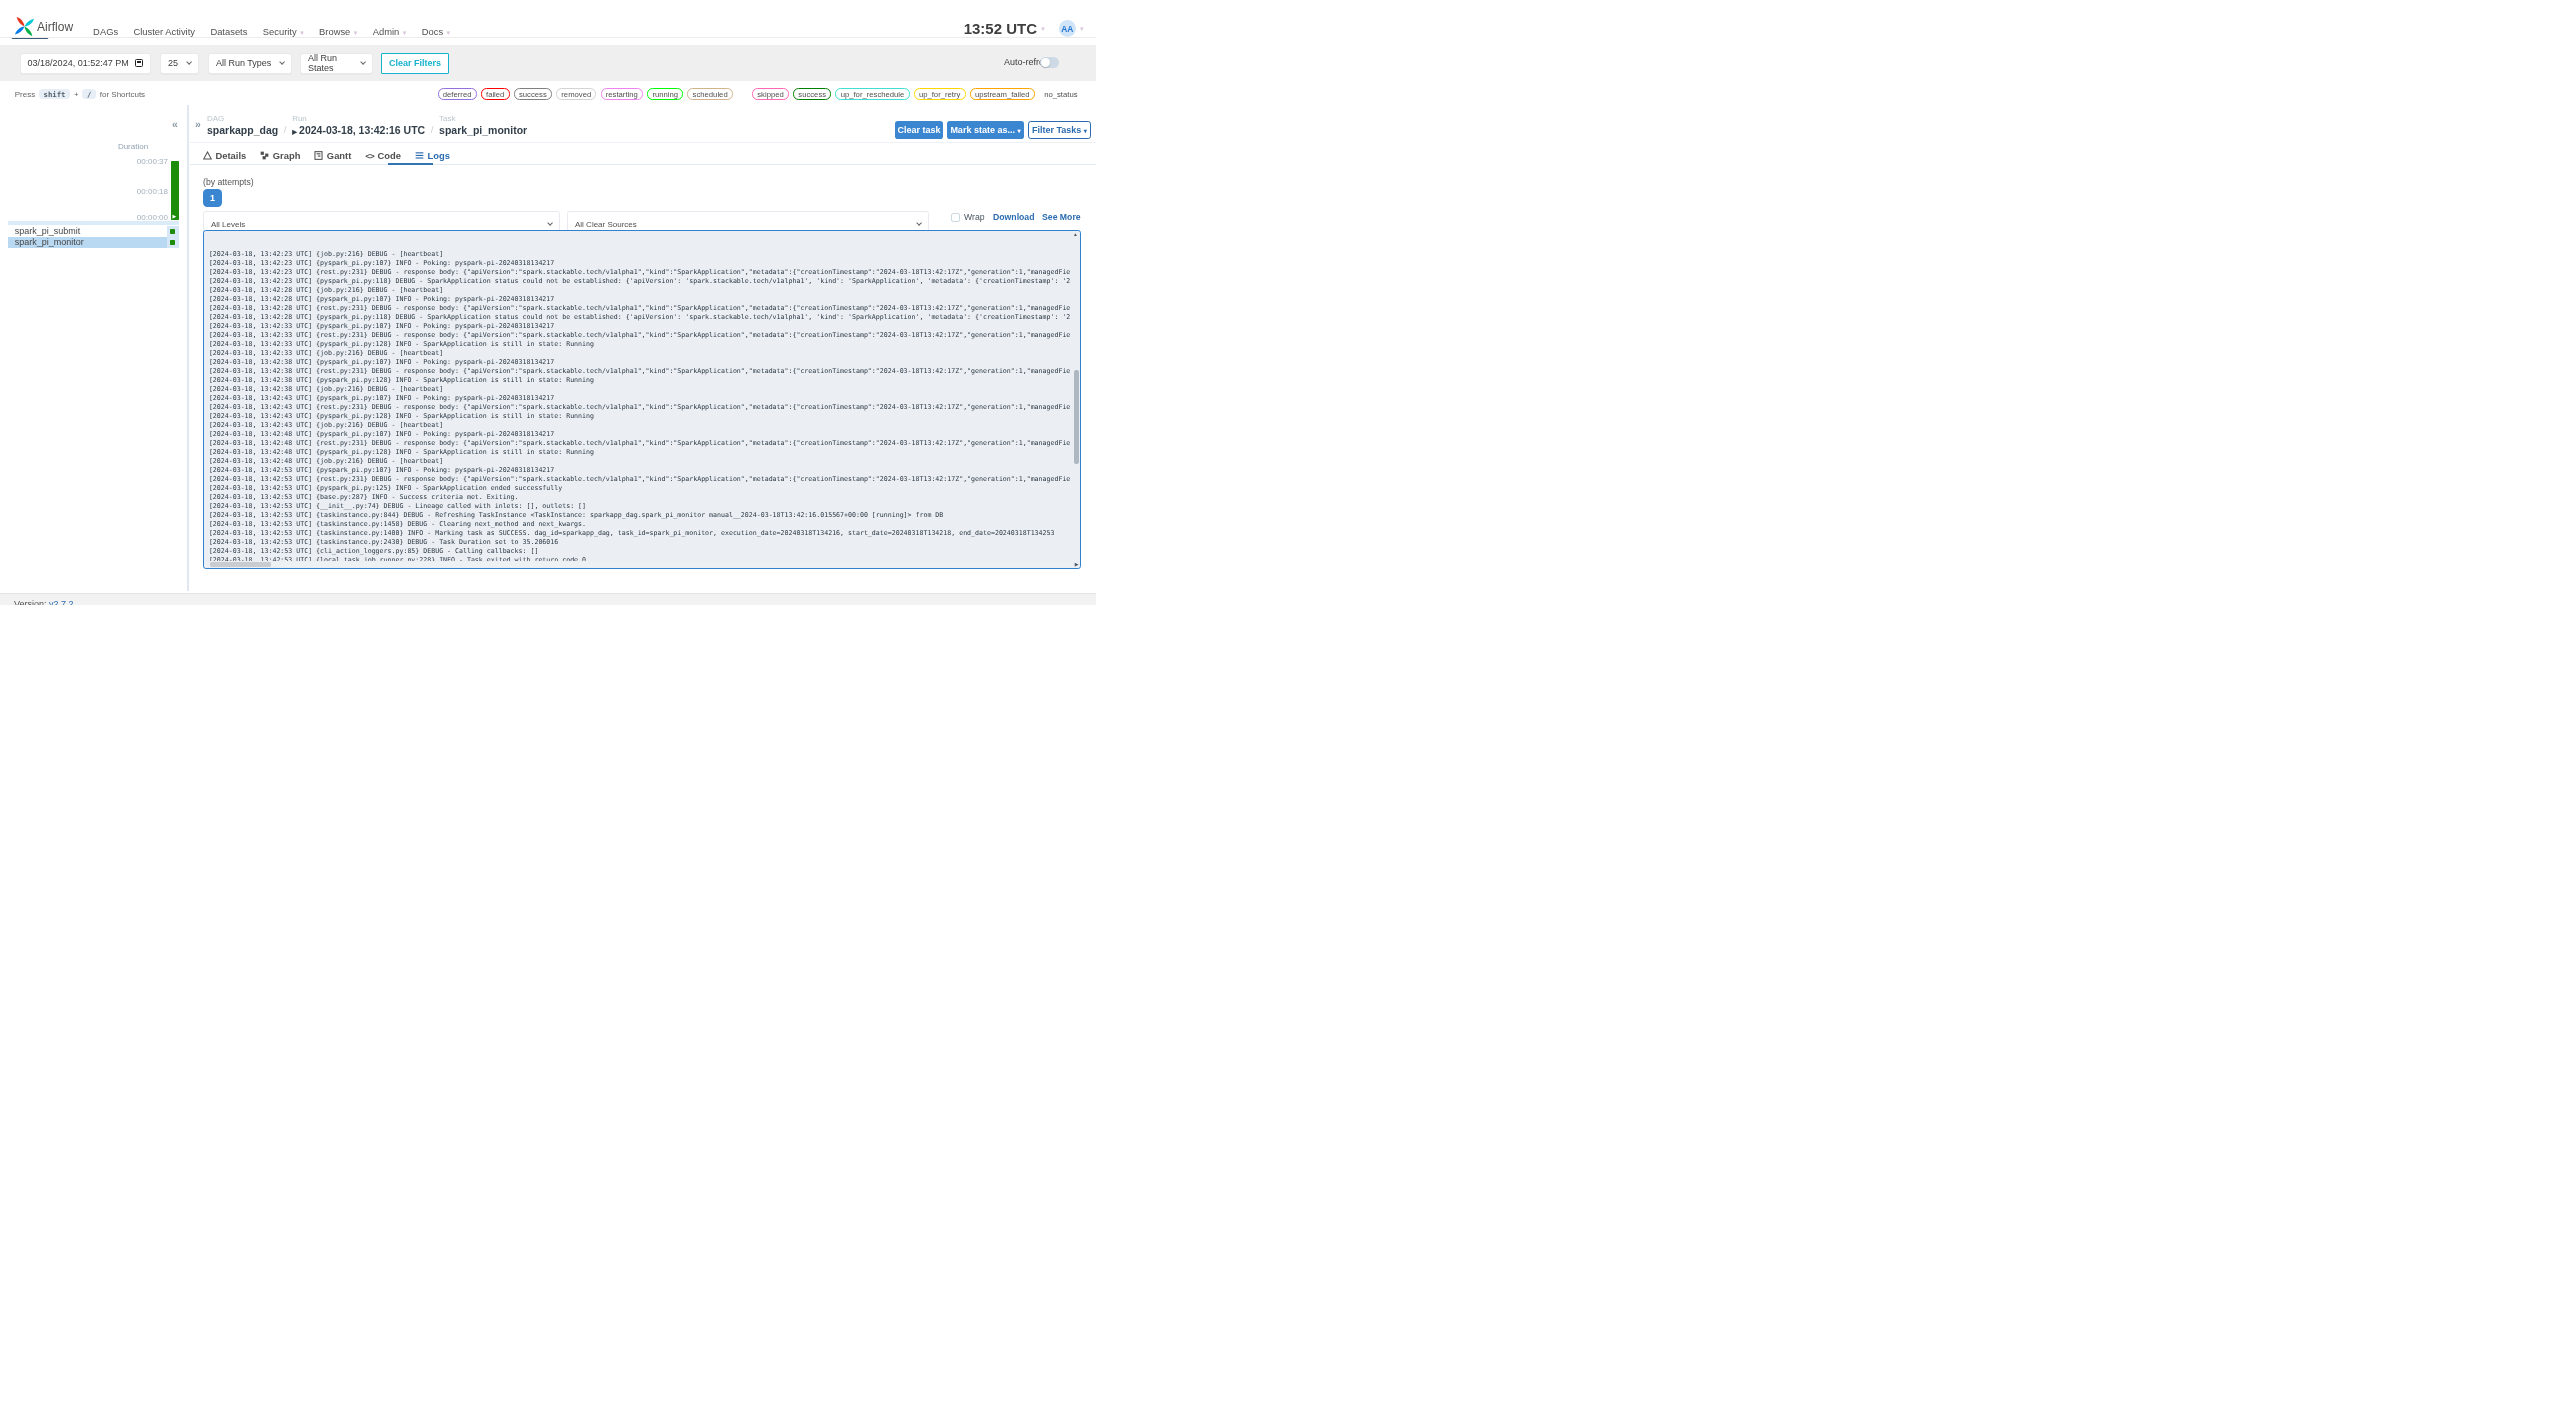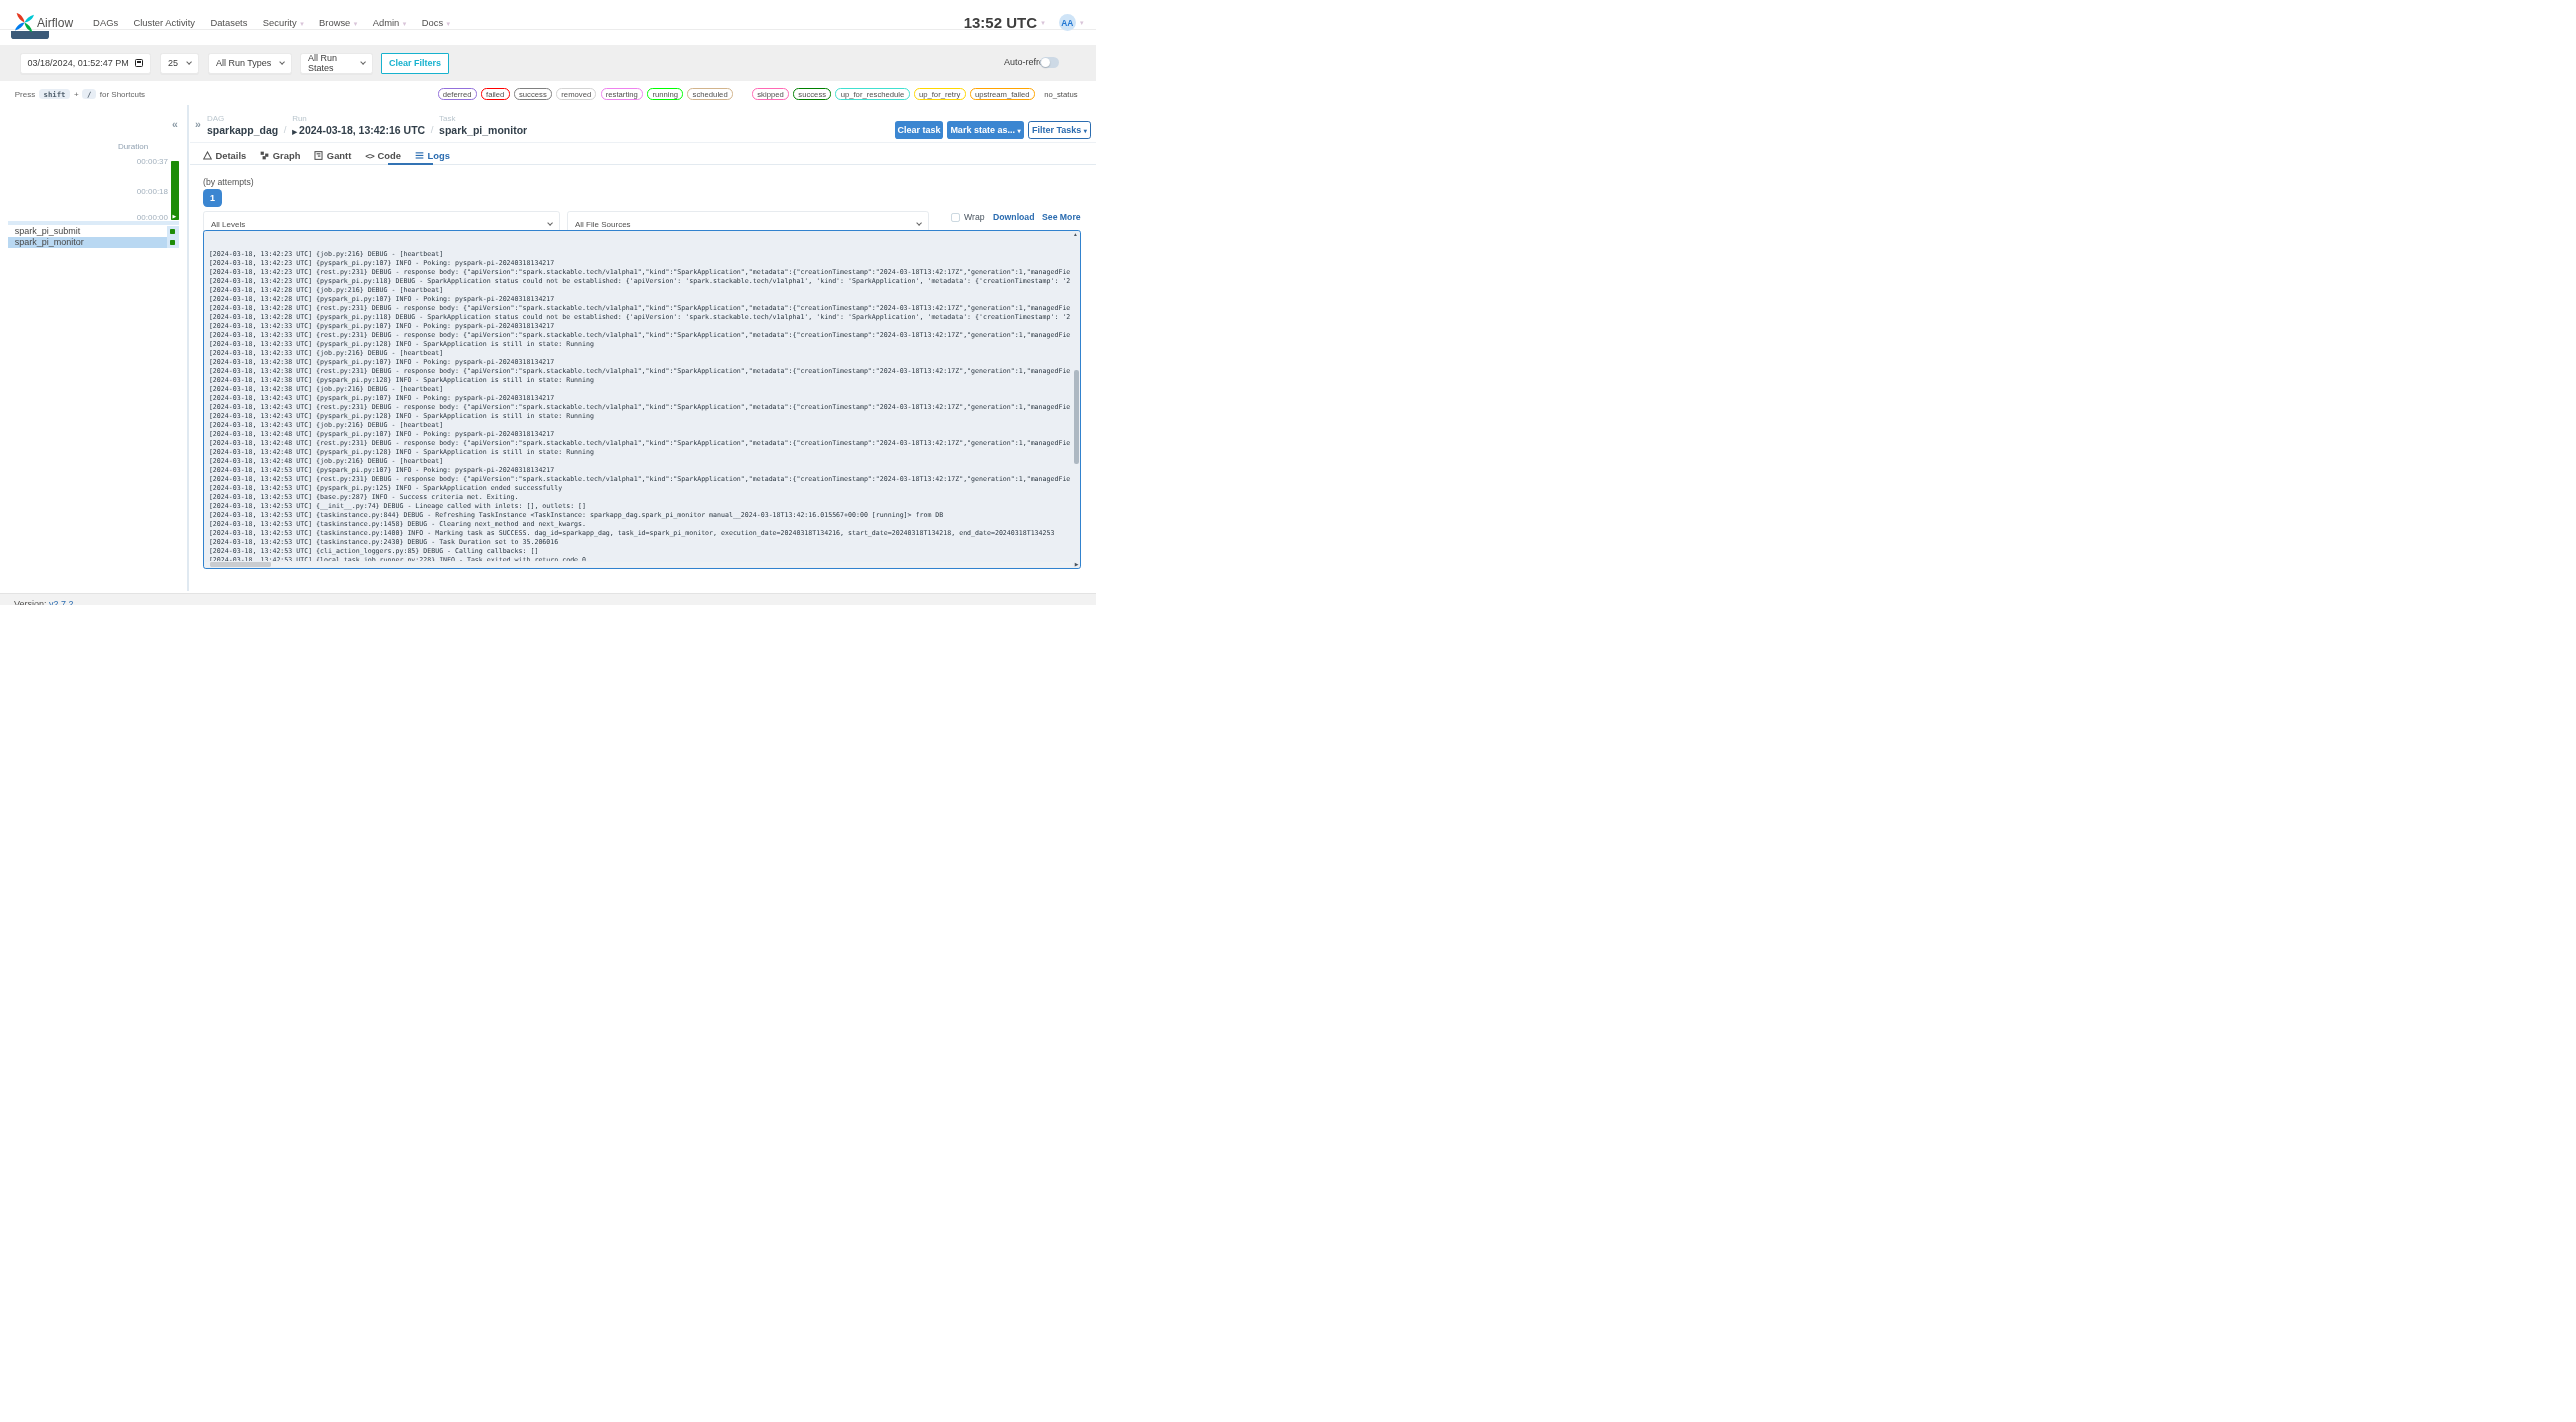--- a/index.html
+++ b/index.html
@@ -2,22 +2,22 @@
 <html style="font-size:11.2px"><head>
 <meta charset="utf-8">
 <style>
   * { box-sizing: border-box; margin: 0; padding: 0; }
   html,body { width:1096px; height:605px; }
   body {
     position: relative; overflow: hidden; background:#fff;
     font-family:"Liberation Sans", sans-serif; color:#51504f;
   }
   
-  .navbar { position:absolute; top:16px; left:0; right:0; height:14px; background:#fff;
-    border-bottom:0.7px solid #ececec; display:flex; align-items:center; padding:0 12.6px 0 14px; z-index:5; }
+  .navbar { position:absolute; top:0; left:0; right:0; height:38px; background:#fff;
+    border-bottom:0.7px solid #ececec; display:flex; align-items:flex-end; padding:0 12.6px 0 14px; z-index:5; }
   .brand { display:flex; align-items:center; gap:2.1px; cursor:pointer; }
   .brand-text { font-size:12px; color:#51504f; }
   .nav-items { display:flex; align-items:center; gap:15.4px; margin-left:20px; }
   .nav-item { font-size:9.4px; font-weight:500; color:#51504f; cursor:pointer; text-decoration:none; }
   .nav-item.has-caret::after { content:"▾"; color:#d9c4d9; font-size:7px; margin-left:3.5px; }
   .nav-right { margin-left:auto; display:flex; align-items:center; }
   .clock { font-size:15px; font-weight:700; color:#3f3f3f; cursor:pointer; }
   .caret-light { color:#d9c4d9; font-size:7px; margin-left:4.2px; }
   .avatar { width:17px; height:17px; border-radius:50%; background:#cfe4f7; color:#2176d2;
     font-size:8.4px; font-weight:700; display:flex; align-items:center; justify-content:center; margin-left:14px; cursor:pointer; }
@@ -283,21 +283,21 @@
 <div class="tabs-rule"></div>
 <div class="tab-underline"></div>
 
 <div class="by-attempts">(by attempts)</div>
 <button class="attempt-btn">1</button>
 <div class="log-sel sel-levels">
   <span>All Levels</span>
     <span class="chev"></span>
 </div>
 <div class="log-sel sel-sources">
-  <span>All File Sources</span>
+  <span>All Clear Sources</span>
     <span class="chev"></span>
 </div>
 <div class="wrap-box"></div>
 <span class="wrap-label">Wrap</span>
 <span class="link link-download">Download</span>
 <span class="link link-seemore">See More</span>
 
 <div class="log-box">
   <div class="log-lines">
     <div class="log-line">[2024-03-18, 13:42:23 UTC] {job.py:216} DEBUG - [heartbeat]</div><div class="log-line">[2024-03-18, 13:42:23 UTC] {pyspark_pi.py:107} INFO - Poking: pyspark-pi-20240318134217</div><div class="log-line">[2024-03-18, 13:42:23 UTC] {rest.py:231} DEBUG - response body: {"apiVersion":"spark.stackable.tech/v1alpha1","kind":"SparkApplication","metadata":{"creationTimestamp":"2024-03-18T13:42:17Z","generation":1,"managedFields":[{"apiVersion"</div><div class="log-line">[2024-03-18, 13:42:23 UTC] {pyspark_pi.py:118} DEBUG - SparkApplication status could not be established: {'apiVersion': 'spark.stackable.tech/v1alpha1', 'kind': 'SparkApplication', 'metadata': {'creationTimestamp': '2024-03-18T13:42:17Z'</div><div class="log-line">[2024-03-18, 13:42:28 UTC] {job.py:216} DEBUG - [heartbeat]</div><div class="log-line">[2024-03-18, 13:42:28 UTC] {pyspark_pi.py:107} INFO - Poking: pyspark-pi-20240318134217</div><div class="log-line">[2024-03-18, 13:42:28 UTC] {rest.py:231} DEBUG - response body: {"apiVersion":"spark.stackable.tech/v1alpha1","kind":"SparkApplication","metadata":{"creationTimestamp":"2024-03-18T13:42:17Z","generation":1,"managedFields":[{"apiVersion"</div><div class="log-line">[2024-03-18, 13:42:28 UTC] {pyspark_pi.py:118} DEBUG - SparkApplication status could not be established: {'apiVersion': 'spark.stackable.tech/v1alpha1', 'kind': 'SparkApplication', 'metadata': {'creationTimestamp': '2024-03-18T13:42:17Z'</div><div class="log-line">[2024-03-18, 13:42:33 UTC] {pyspark_pi.py:107} INFO - Poking: pyspark-pi-20240318134217</div><div class="log-line">[2024-03-18, 13:42:33 UTC] {rest.py:231} DEBUG - response body: {"apiVersion":"spark.stackable.tech/v1alpha1","kind":"SparkApplication","metadata":{"creationTimestamp":"2024-03-18T13:42:17Z","generation":1,"managedFields":[{"apiVersion"</div><div class="log-line">[2024-03-18, 13:42:33 UTC] {pyspark_pi.py:128} INFO - SparkApplication is still in state: Running</div><div class="log-line">[2024-03-18, 13:42:33 UTC] {job.py:216} DEBUG - [heartbeat]</div><div class="log-line">[2024-03-18, 13:42:38 UTC] {pyspark_pi.py:107} INFO - Poking: pyspark-pi-20240318134217</div><div class="log-line">[2024-03-18, 13:42:38 UTC] {rest.py:231} DEBUG - response body: {"apiVersion":"spark.stackable.tech/v1alpha1","kind":"SparkApplication","metadata":{"creationTimestamp":"2024-03-18T13:42:17Z","generation":1,"managedFields":[{"apiVersion"</div><div class="log-line">[2024-03-18, 13:42:38 UTC] {pyspark_pi.py:128} INFO - SparkApplication is still in state: Running</div><div class="log-line">[2024-03-18, 13:42:38 UTC] {job.py:216} DEBUG - [heartbeat]</div><div class="log-line">[2024-03-18, 13:42:43 UTC] {pyspark_pi.py:107} INFO - Poking: pyspark-pi-20240318134217</div><div class="log-line">[2024-03-18, 13:42:43 UTC] {rest.py:231} DEBUG - response body: {"apiVersion":"spark.stackable.tech/v1alpha1","kind":"SparkApplication","metadata":{"creationTimestamp":"2024-03-18T13:42:17Z","generation":1,"managedFields":[{"apiVersion"</div><div class="log-line">[2024-03-18, 13:42:43 UTC] {pyspark_pi.py:128} INFO - SparkApplication is still in state: Running</div><div class="log-line">[2024-03-18, 13:42:43 UTC] {job.py:216} DEBUG - [heartbeat]</div><div class="log-line">[2024-03-18, 13:42:48 UTC] {pyspark_pi.py:107} INFO - Poking: pyspark-pi-20240318134217</div><div class="log-line">[2024-03-18, 13:42:48 UTC] {rest.py:231} DEBUG - response body: {"apiVersion":"spark.stackable.tech/v1alpha1","kind":"SparkApplication","metadata":{"creationTimestamp":"2024-03-18T13:42:17Z","generation":1,"managedFields":[{"apiVersion"</div><div class="log-line">[2024-03-18, 13:42:48 UTC] {pyspark_pi.py:128} INFO - SparkApplication is still in state: Running</div><div class="log-line">[2024-03-18, 13:42:48 UTC] {job.py:216} DEBUG - [heartbeat]</div><div class="log-line">[2024-03-18, 13:42:53 UTC] {pyspark_pi.py:107} INFO - Poking: pyspark-pi-20240318134217</div><div class="log-line">[2024-03-18, 13:42:53 UTC] {rest.py:231} DEBUG - response body: {"apiVersion":"spark.stackable.tech/v1alpha1","kind":"SparkApplication","metadata":{"creationTimestamp":"2024-03-18T13:42:17Z","generation":1,"managedFields":[{"apiVersion"</div><div class="log-line">[2024-03-18, 13:42:53 UTC] {pyspark_pi.py:125} INFO - SparkApplication ended successfully</div><div class="log-line">[2024-03-18, 13:42:53 UTC] {base.py:287} INFO - Success criteria met. Exiting.</div><div class="log-line">[2024-03-18, 13:42:53 UTC] {__init__.py:74} DEBUG - Lineage called with inlets: [], outlets: []</div><div class="log-line">[2024-03-18, 13:42:53 UTC] {taskinstance.py:844} DEBUG - Refreshing TaskInstance &lt;TaskInstance: sparkapp_dag.spark_pi_monitor manual__2024-03-18T13:42:16.015567+00:00 [running]&gt; from DB</div><div class="log-line">[2024-03-18, 13:42:53 UTC] {taskinstance.py:1458} DEBUG - Clearing next_method and next_kwargs.</div><div class="log-line">[2024-03-18, 13:42:53 UTC] {taskinstance.py:1400} INFO - Marking task as SUCCESS. dag_id=sparkapp_dag, task_id=spark_pi_monitor, execution_date=20240318T134216, start_date=20240318T134218, end_date=20240318T134253</div><div class="log-line">[2024-03-18, 13:42:53 UTC] {taskinstance.py:2430} DEBUG - Task Duration set to 35.206016</div><div class="log-line">[2024-03-18, 13:42:53 UTC] {cli_action_loggers.py:85} DEBUG - Calling callbacks: []</div><div class="log-line">[2024-03-18, 13:42:53 UTC] {local_task_job_runner.py:228} INFO - Task exited with return code 0</div>

